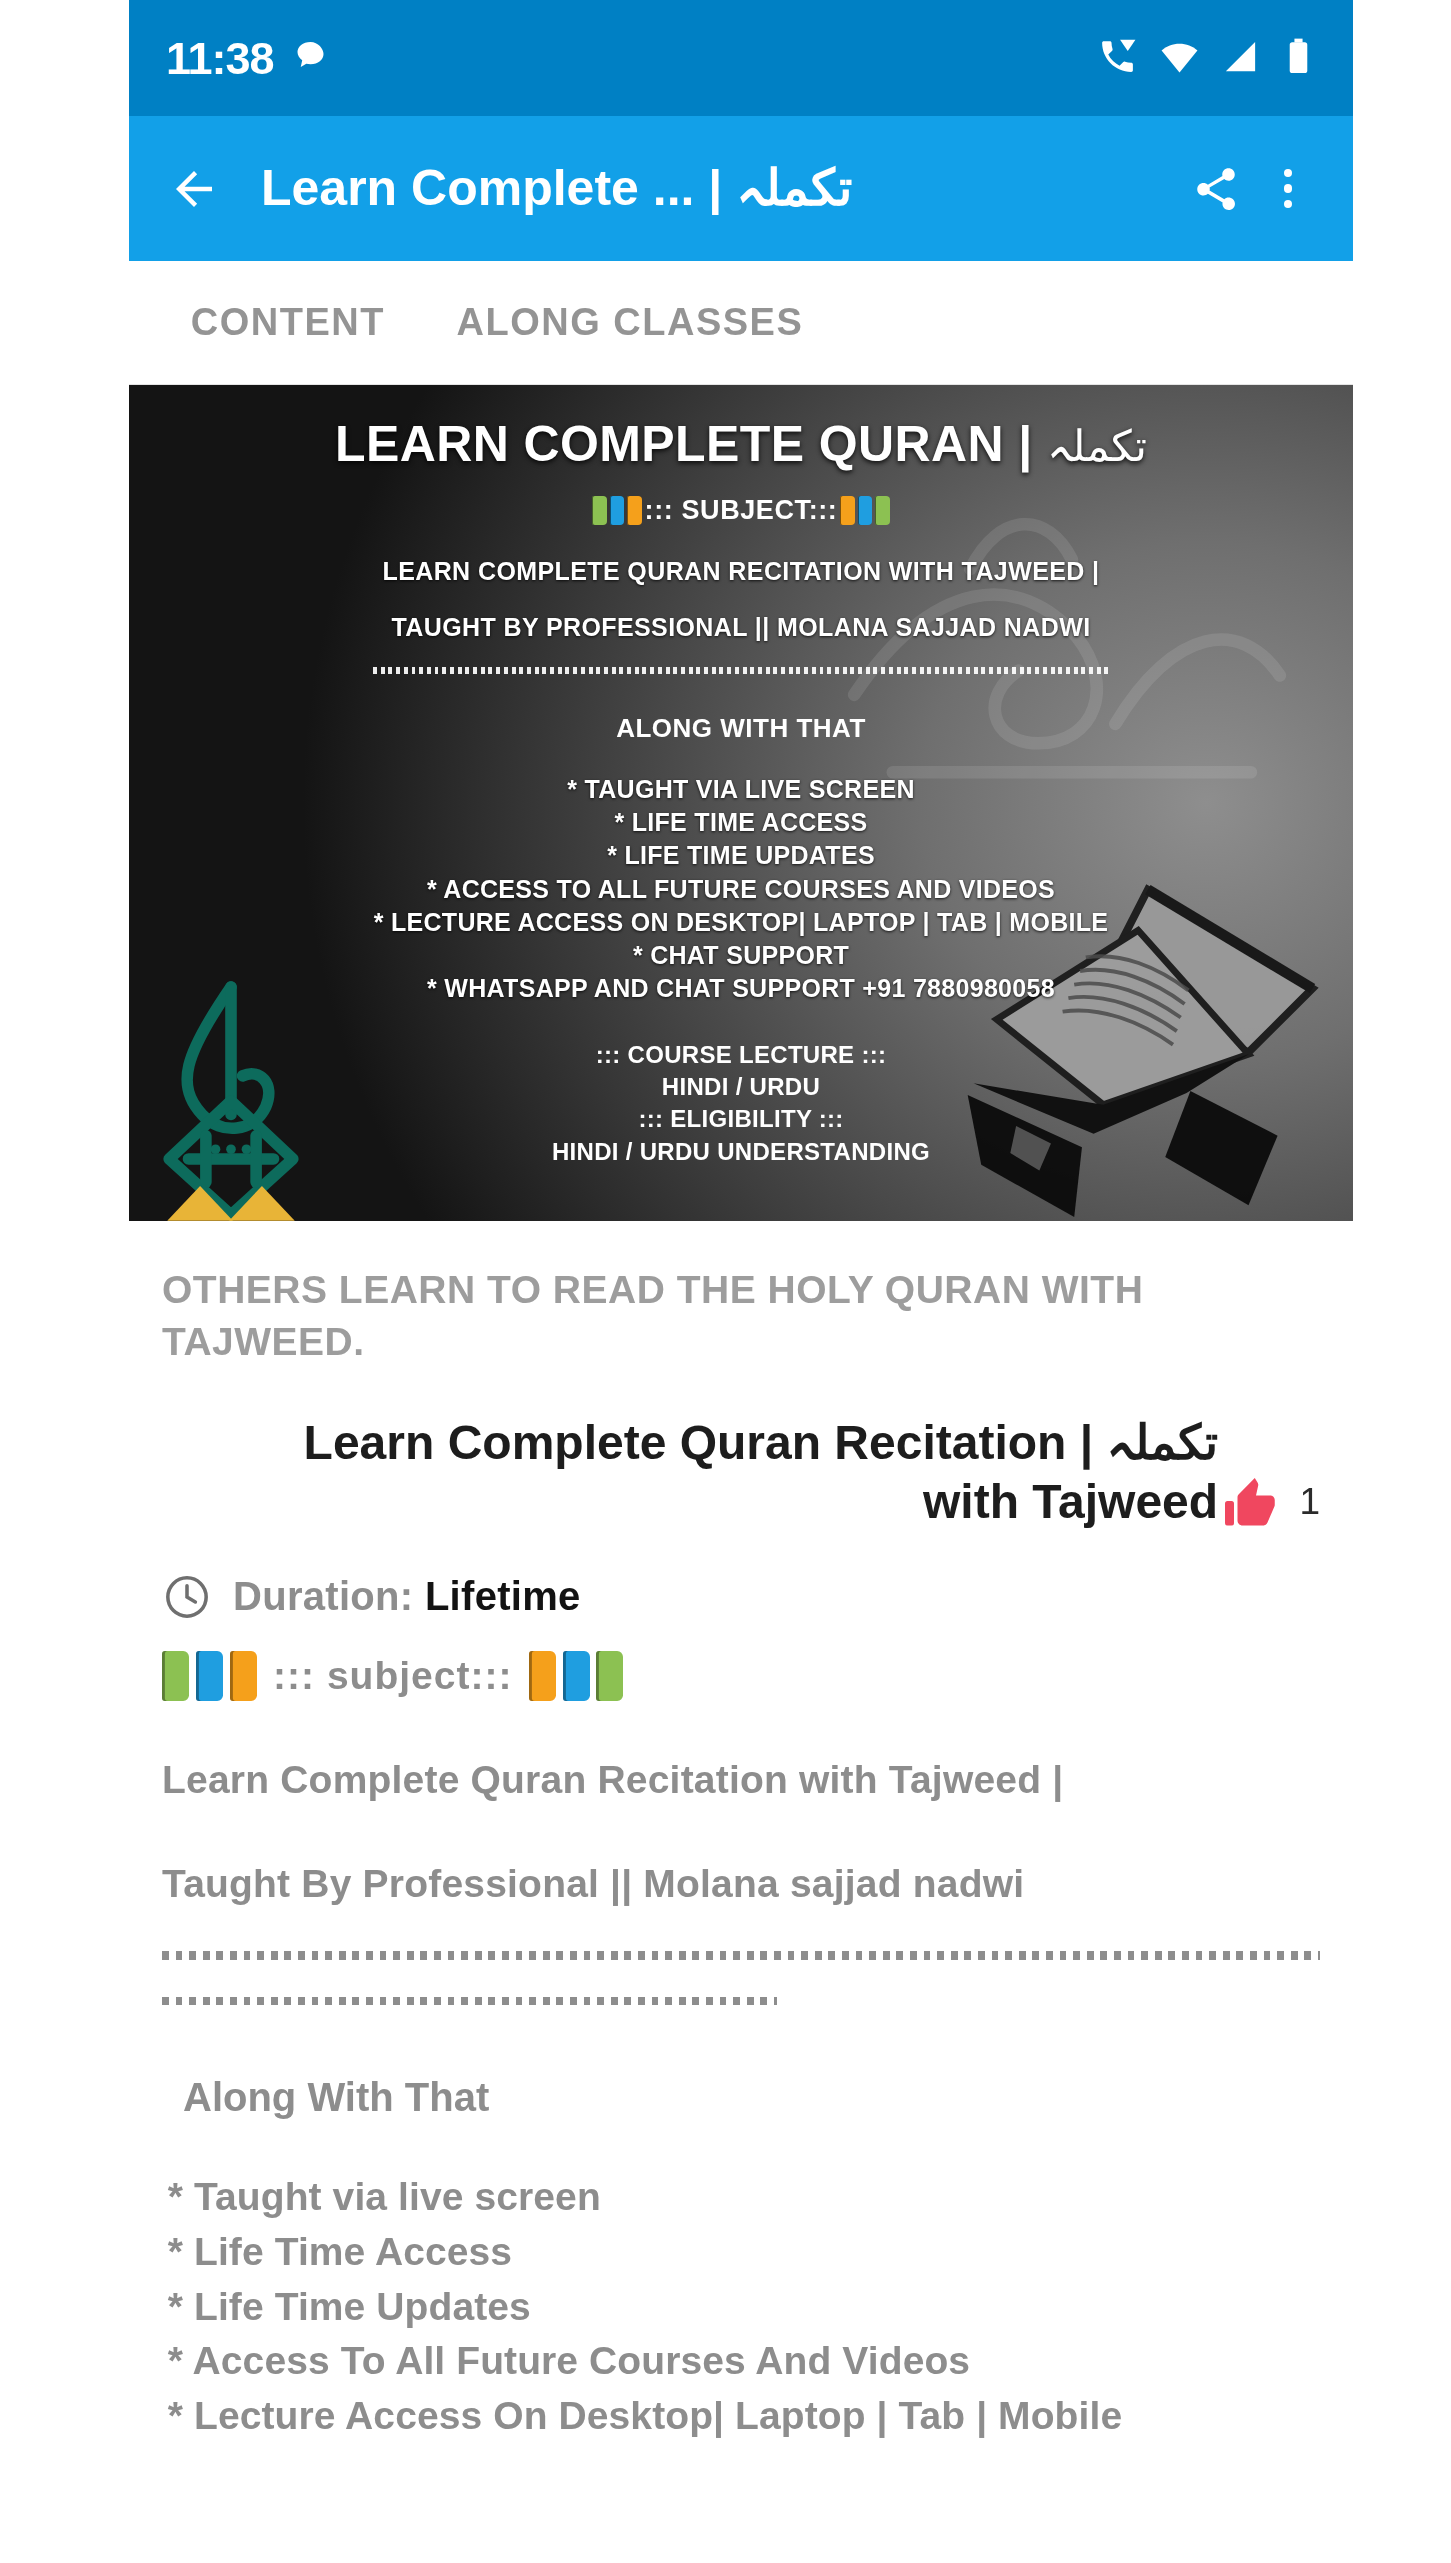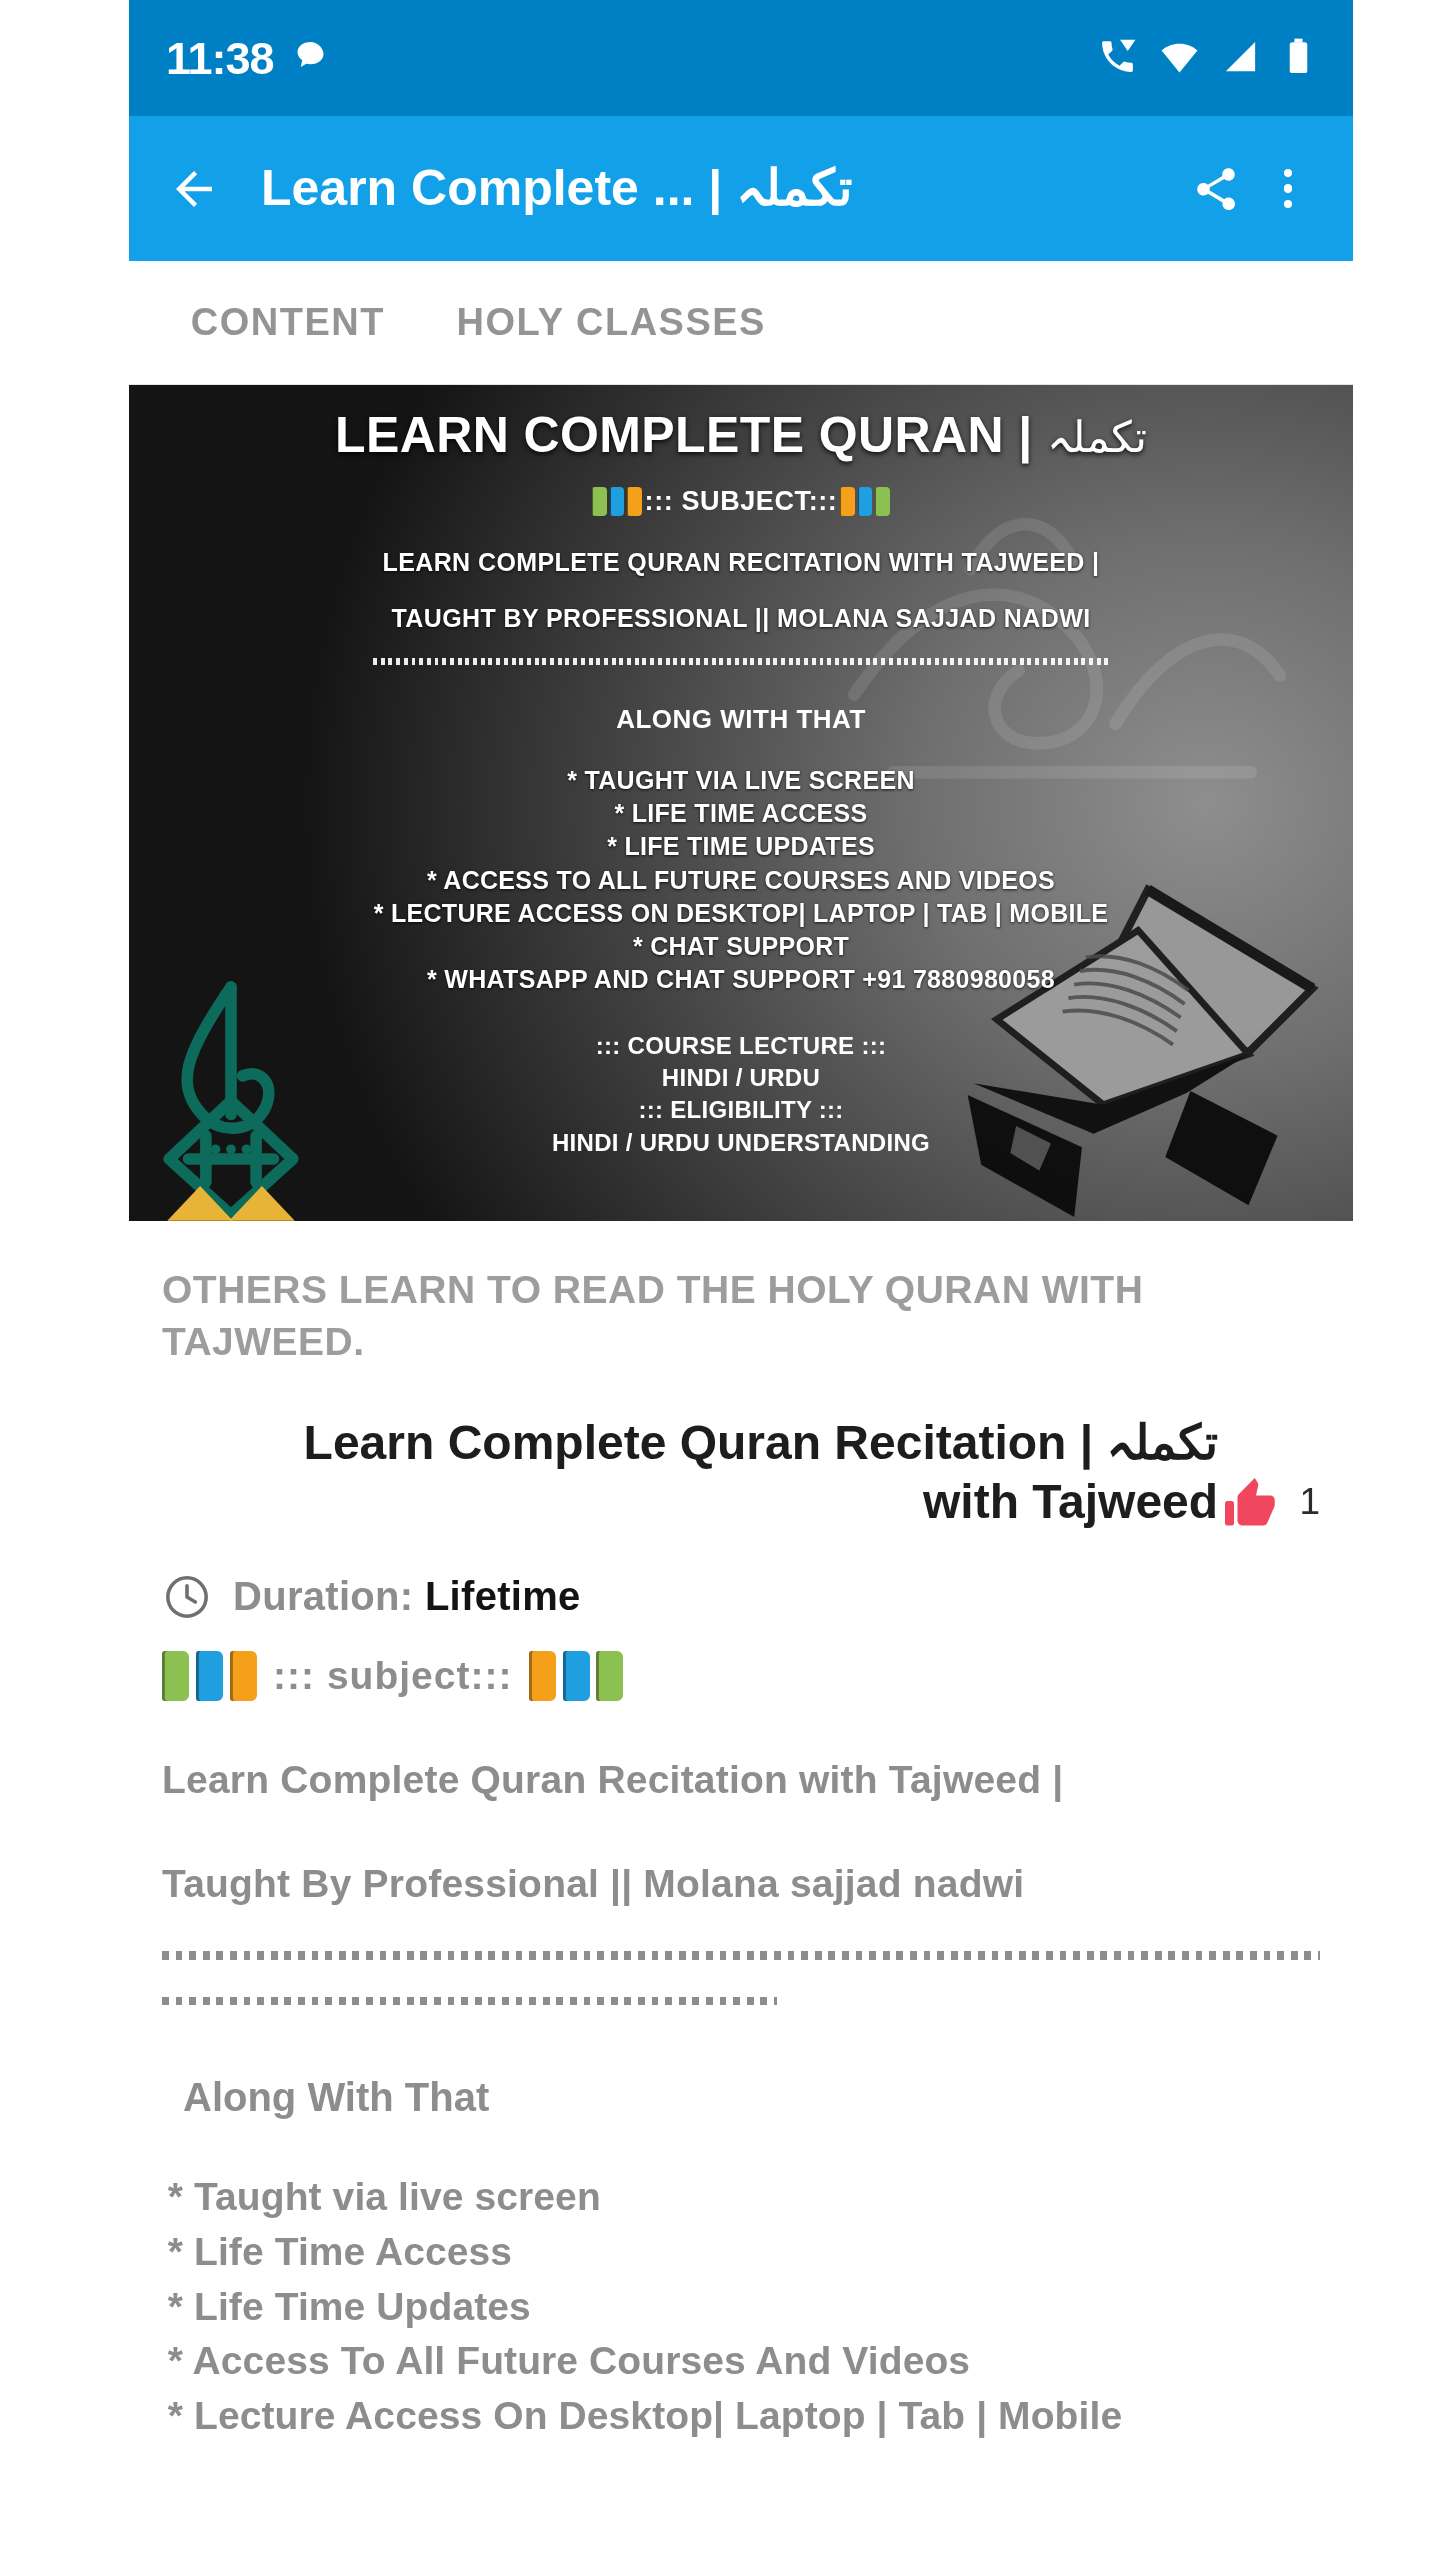--- a/index.html
+++ b/index.html
@@ -105,21 +105,21 @@
     color:#fff;
   }
   .banner-ghost {
     position:absolute; right:15.5px; top:68px;
     width:542px; height:416px;
     opacity:.10;
     pointer-events:none;
   }
   .banner-inner {
     position:absolute; inset:0;
-    padding-top:22px;
+    padding-top:31px;
     text-align:center;
     z-index:3;
   }
   .bn-h1 {
     font-size:50px; font-weight:bold;
     letter-spacing:0.4px;
     line-height:1.12;
     text-shadow:0 1.9px 4.8px rgba(0,0,0,.85);
     padding:0 58px;
   }
@@ -270,21 +270,21 @@
       <span class="dots">
             <i></i>
             <i></i>
             <i></i>
           </span>
     </div>
   </div>
 
   <div class="tabs">
     <div class="tab">CONTENT</div>
-    <div class="tab">HOLY CLASSES</div>
+    <div class="tab">ALONG CLASSES</div>
   </div>
 
   <div class="banner">
 
     <svg class="banner-ghost" viewBox="0 0 560 430">
       <g fill="none" stroke="#ffffff" stroke-width="13" stroke-linecap="round">
         <path d="M60 250 C140 130 230 120 290 190 C330 240 310 300 250 300 C200 300 190 250 230 225"></path>
         <path d="M330 280 C390 180 460 170 500 230"></path>
         <path d="M100 330 L470 330"></path>
         <path d="M180 120 C210 60 260 60 285 110"></path>

